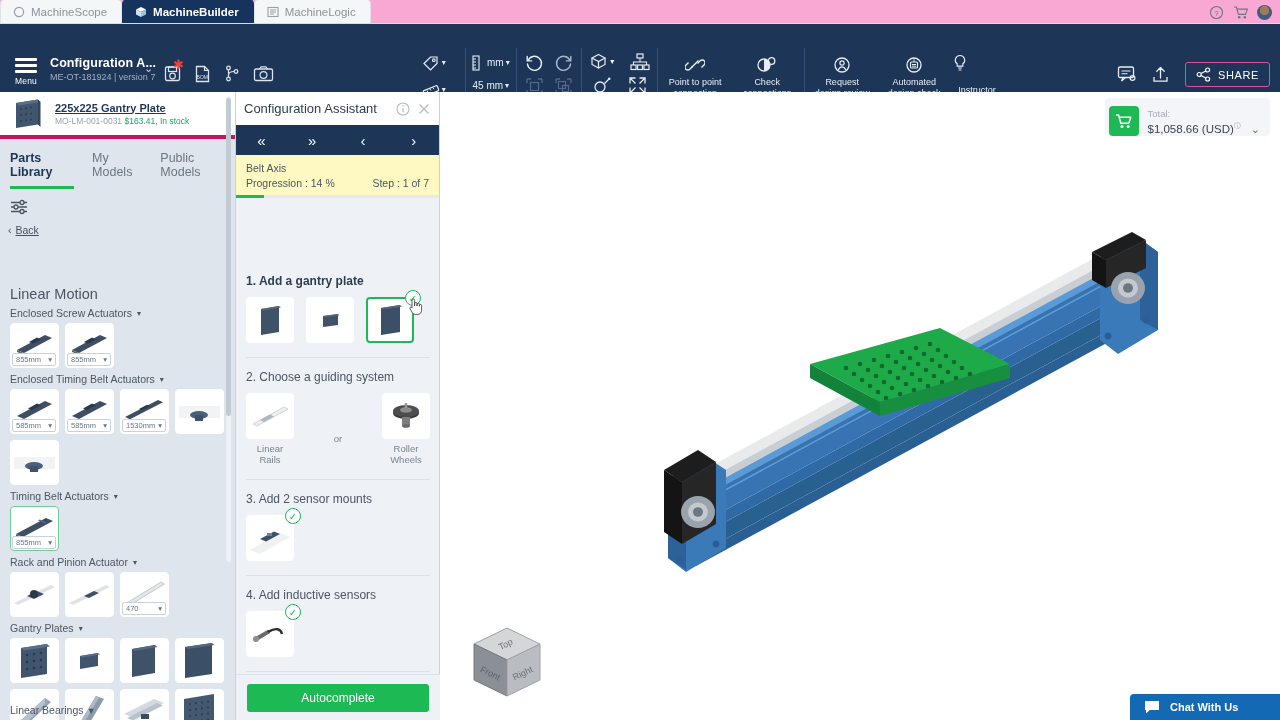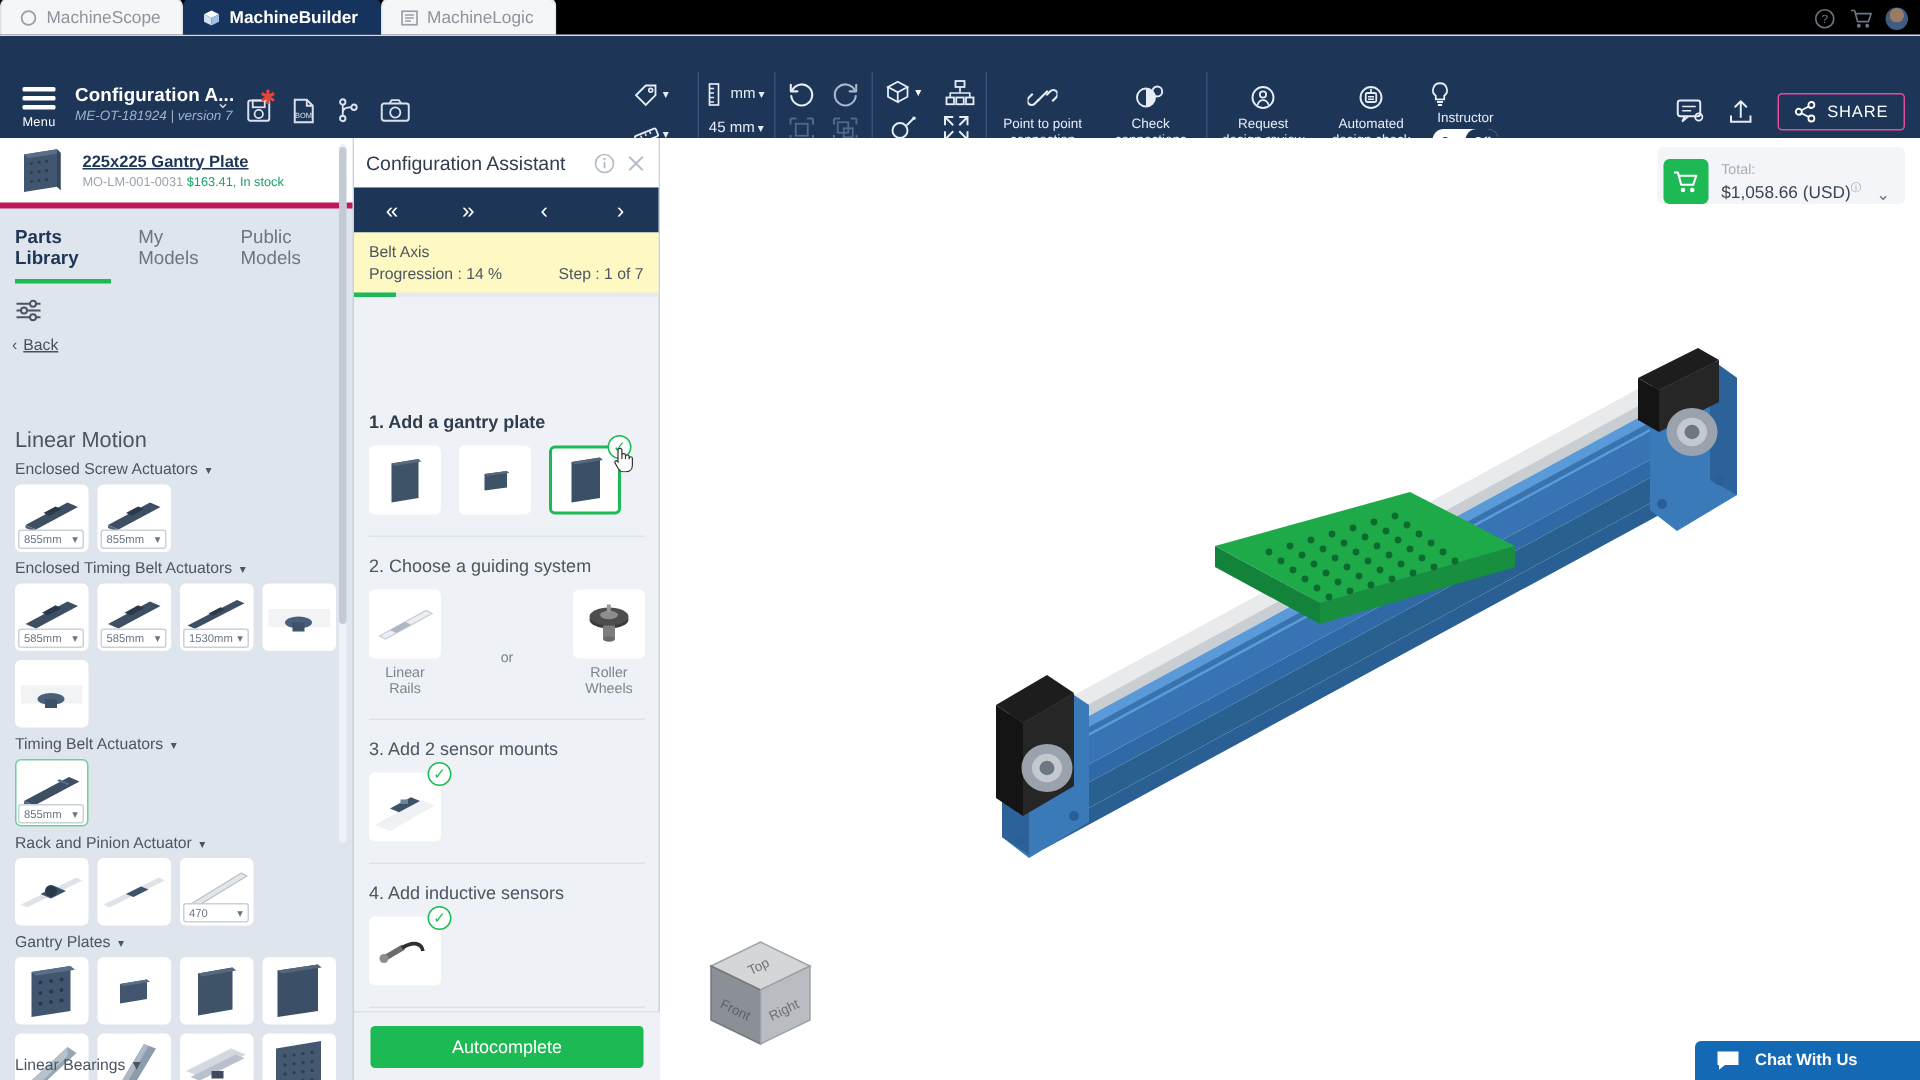--- a/index.html
+++ b/index.html
@@ -6,21 +6,21 @@
   html, body {
     width: 1280px; height: 720px;
     font-family: "Liberation Sans", sans-serif;
     background: #ffffff; overflow: hidden;
   }
   #app { position: relative; width: 1280px; height: 720px; }
 
   
   .tabstrip {
     position: absolute; top: 0; left: 0; width: 1280px; height: 24px;
-    background: #000000; border-bottom: 1px solid #d8dde3;
+    background: #f9a8d4; border-bottom: 1px solid #d8dde3;
     display: flex; align-items: flex-end;
   }
   .tab {
     height: 24px; display: flex; align-items: center; gap: 6px;
     padding: 0 14px 0 12px; font-size: 11.5px; color: #8d949c;
     border: 1px solid #dfe3e8; border-bottom: none;
     border-top-left-radius: 5px; border-top-right-radius: 5px;
     background: #f4f6f8; white-space: nowrap;
   }
   .tab.active { background: #15335c; color: #ffffff; font-weight: bold; border-color: #15335c; }
@@ -35,21 +35,21 @@
   .apptop {
     position: absolute; top: 24px; left: 0; width: 1280px; height: 68px;
     background: #1d3557; color: #fff;
   }
   .menu-btn { position: absolute; left: 10px; top: 34px; width: 32px; text-align: center; cursor: pointer; }
   .menu-bars { display: block; margin: 0 auto 2px; width: 22px; }
   .menu-bars span { display:block; height:2.5px; background:#fff; margin-bottom:3.5px; border-radius:1px; }
   .menu-label { font-size: 8.5px; letter-spacing: .2px; }
   .doc-title { position: absolute; left: 50px; top: 32px; }
   .doc-title .t1 { font-size: 12.5px; font-weight: bold; letter-spacing: .1px; }
-  .doc-title .t2 { font-size: 9px; color: #9fb0c7; margin-top: 2px; font-style: italic; }
+  .doc-title .t2 { font-size: 9px; color: #9fb0c7; margin-top: 2px; }
   .title-caret { position: absolute; left: 144px; top: 38px; font-size: 11px; color: #cfd8e4; }
   .qicons { position: absolute; left: 163px; top: 40px; display: flex; gap: 11px; align-items: center; }
   .qicons .qi { position: relative; width: 19px; height: 19px; color: #dbe3ee; }
   .qi .dot { position: absolute; right: -2px; top: -3px; color: #e8443a; font-size: 13px; line-height: 8px; }
 
   .ribbon { position: absolute; left: 403px; top: 24px; height: 68px; display: flex; }
   .rgroup { position: relative; height: 68px; padding: 0 7px 0 7px; display: flex;
     flex-direction: column; align-items: center; justify-content: flex-start; }
   .rgroup + .rgroup { border-left: 1px solid #35507a; }
   .rgroup .items { display: flex; gap: 4px; align-items: flex-start; padding-top: 4px; flex: 1; }
@@ -60,21 +60,21 @@
   .ritem { display: flex; flex-direction: column; align-items: center; width: 60px;
      color: #e6edf6; font-size: 9px; line-height: 10.5px; text-align: center; cursor: pointer; }
   .ritem.small { width: 26px; }
   .ritem .ico { height: 22px; display: flex; align-items: center; justify-content: center; }
   .ritem .cap { margin-top: 1px; }
   .inline-ic { display: flex; align-items: center; gap: 2px; }
   .caret-sm { font-size: 8px; }
   .unit-txt { font-size: 10px; color: #e6edf6; }
 
   .instructor { position: absolute; left: 950px; top: 29px; width: 54px; text-align: center; }
-  .instructor .cap { font-size: 9px; color: #e6edf6; margin-top: 0px; }
+  .instructor .cap { font-size: 9px; color: #e6edf6; margin-top: 12px; }
   .toggle { margin: 3px auto 0; width: 44px; height: 15px; border-radius: 9px;
     background: #fff; display: flex; align-items: center; font-size: 8.5px; color: #1d3557; }
   .toggle .on { width: 22px; text-align: center; }
   .toggle .off { width: 22px; height: 15px; border-radius: 9px; background: #1d3557;
     color: #fff; display: flex; align-items: center; justify-content: center; }
 
   .topright { position: absolute; right: 10px; top: 38px; display: flex; align-items: center; gap: 14px; }
   .topright .ti { width: 20px; height: 20px; color: #e6edf6; }
   .share-btn { display: flex; align-items: center; gap: 7px; border: 1px solid #ec4899;
     border-radius: 3px; padding: 4px 10px; font-size: 11px; letter-spacing: .6px; color: #fff; cursor: pointer; }

